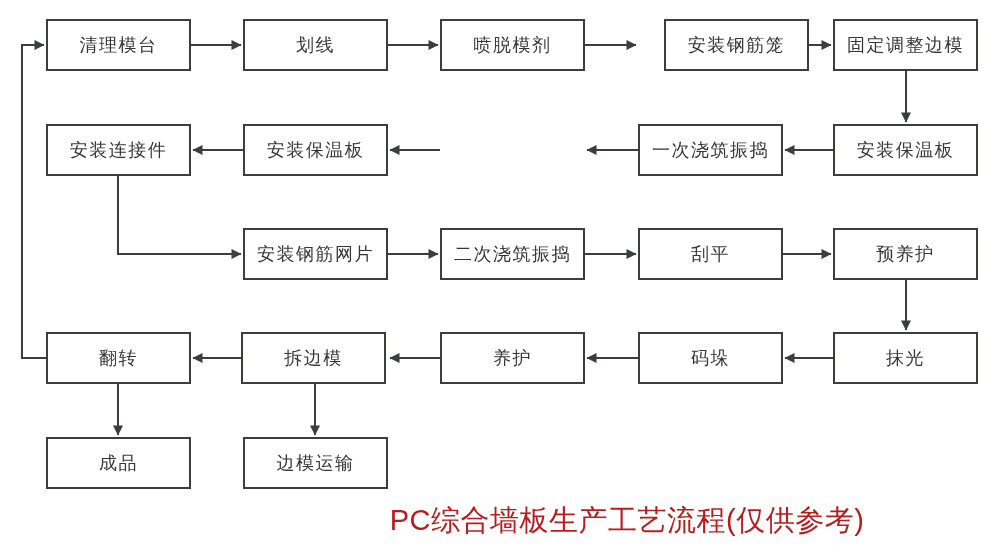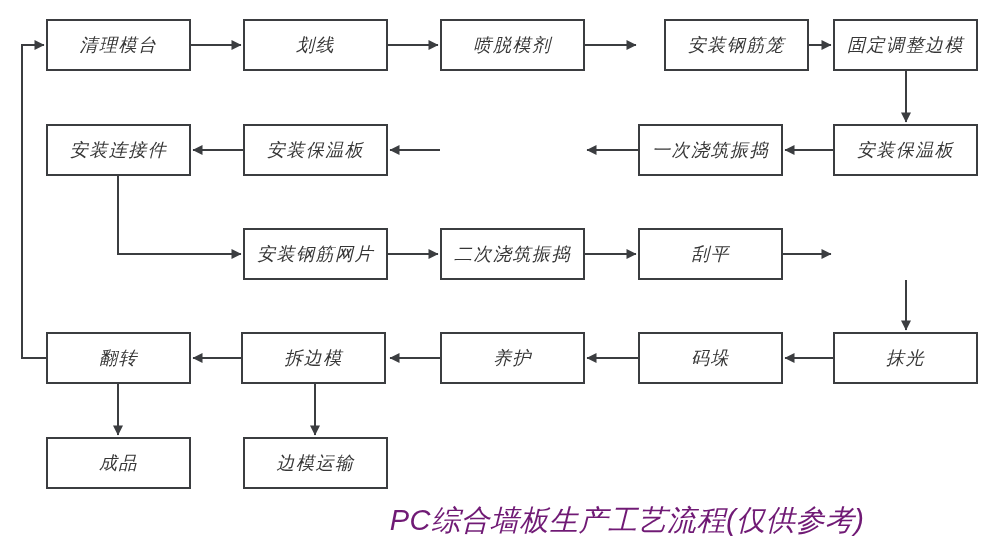--- a/index.html
+++ b/index.html
@@ -1,33 +1,32 @@
 <!DOCTYPE html>
 <html><head>
 <meta charset="utf-8">
 <style>
   html,body{margin:0;padding:0;background:#ffffff;}
   .canvas{
     position:relative;width:1000px;height:558px;background:#ffffff;overflow:hidden;
     font-family:"Liberation Sans","DejaVu Sans",sans-serif;
-    font-style:italic;
   }
   .edge-layer{position:absolute;left:0;top:0;width:1000px;height:558px;}
   .edge{stroke:#3b3d40;stroke-width:2;fill:none;}
   .node{
     position:absolute;width:145px;height:52px;box-sizing:border-box;
     background:#ffffff;border:2px solid #3b3d40;
     display:flex;align-items:center;justify-content:center;
   }
   .node-label{
     font-size:18px;color:#363636;letter-spacing:1.5px;white-space:nowrap;line-height:1;
   }
   .title{
     position:absolute;left:627px;top:501px;transform:translateX(-50%);
-    font-size:29px;color:#701a75;white-space:nowrap;letter-spacing:0.5px;
+    font-size:29px;color:#b91c1c;white-space:nowrap;letter-spacing:0.5px;
   }
 </style>
 </head>
 <body>
 
 <div class="canvas">
 
   <svg class="edge-layer" width="1000" height="558" viewBox="0 0 1000 558" xmlns="http://www.w3.org/2000/svg">
     <defs>
       <marker id="arrow" viewBox="0 0 10 10" refX="9.5" refY="5" markerWidth="6.5" markerHeight="5" orient="auto-start-reverse">
@@ -97,20 +96,23 @@
 
   <div class="node" style="left:243px;top:228px">
       <span class="node-label">安装钢筋网片</span>
     </div>
   <div class="node" style="left:440px;top:228px">
       <span class="node-label">二次浇筑振捣</span>
     </div>
   <div class="node" style="left:638px;top:228px">
       <span class="node-label">刮平</span>
     </div>
+  <div class="node" style="left:833px;top:228px">
+      <span class="node-label">预养护</span>
+    </div>
 
   <div class="node" style="left:46px;top:332px">
       <span class="node-label">翻转</span>
     </div>
   <div class="node" style="left:241px;top:332px">
       <span class="node-label">拆边模</span>
     </div>
   <div class="node" style="left:440px;top:332px">
       <span class="node-label">养护</span>
     </div>

